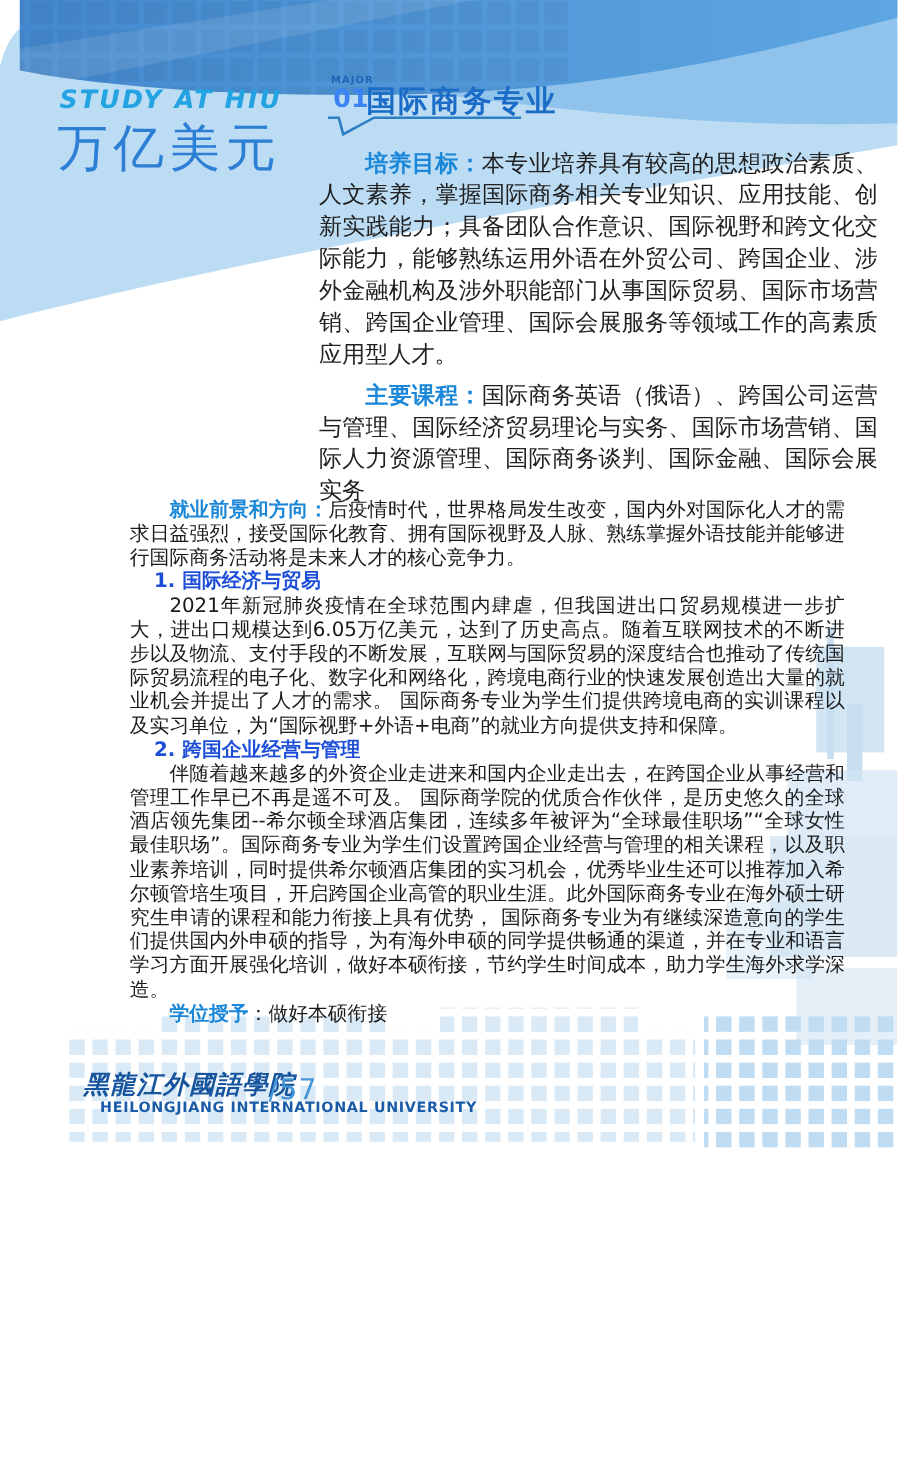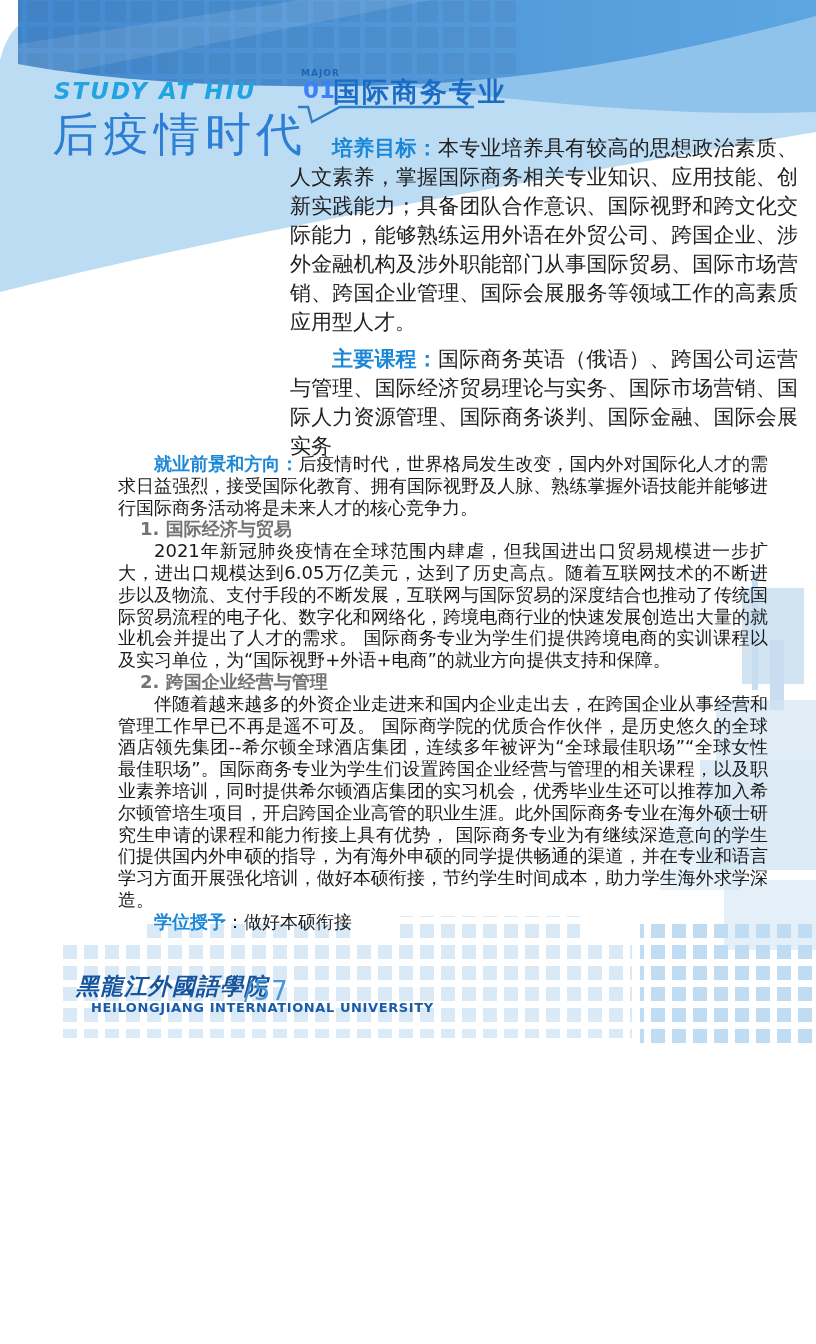--- a/index.html
+++ b/index.html
@@ -30,21 +30,21 @@
   }
   .intro-col p{margin:4px 0 8px 0;text-indent:2em;}
   .blue-label{color:#1b87d8;font-weight:bold;}
   
   .body-col{
     left:76px;top:453px;width:650px;color:#1a1a1a;
     font-size:18px;line-height:21.8px;text-align:justify;margin-left:42px;
   }
   .body-col p{margin:0;text-indent:2em;}
   .body-col h3{
-    margin:0 0 0 22px;font-size:18px;line-height:21.8px;color:#737373;font-weight:bold;
+    margin:0 0 0 22px;font-size:18px;line-height:21.8px;color:#1d4ed8;font-weight:bold;
   }
   
   .logo-cn{
     left:76px;top:971px;font-size:23px;font-weight:bold;font-style:italic;
     color:#17549e;font-family:"DejaVu Serif","Liberation Serif",serif;letter-spacing:1px;
   }
   .logo-en{
     left:91px;top:1000px;font-size:13px;font-weight:bold;color:#1b5ca8;letter-spacing:0.6px;
   }
   .page-number{left:244px;top:976px;font-size:26px;color:#4597d9;letter-spacing:1px;}
@@ -103,21 +103,21 @@
     <rect x="144" y="920" width="210" height="20" fill="url(#liteChecker)"></rect>
     <rect x="400" y="916" width="180" height="24" fill="url(#liteChecker)"></rect>
   </g>
 
   <g>
     <rect x="640" y="920" width="176" height="126" fill="url(#liteChecker2)"></rect>
   </g>
 </svg>
 
 <div class="abs eyebrow">STUDY AT HIU</div>
-<div class="abs page-title">后疫情时代</div>
+<div class="abs page-title">万亿美元</div>
 
 <div class="abs badge-kicker">MAJOR</div>
 <div class="abs badge-number">01</div>
 <div class="abs major-title">国际商务专业</div>
 
 <svg class="abs title-underline" viewBox="0 0 176 24" width="176" height="24">
   <path d="M0,3 H10 L14,18 L42,3 H176" fill="none" stroke="#2f7fc4" stroke-width="2.4"></path>
 </svg>
 
 <div class="abs intro-col">

